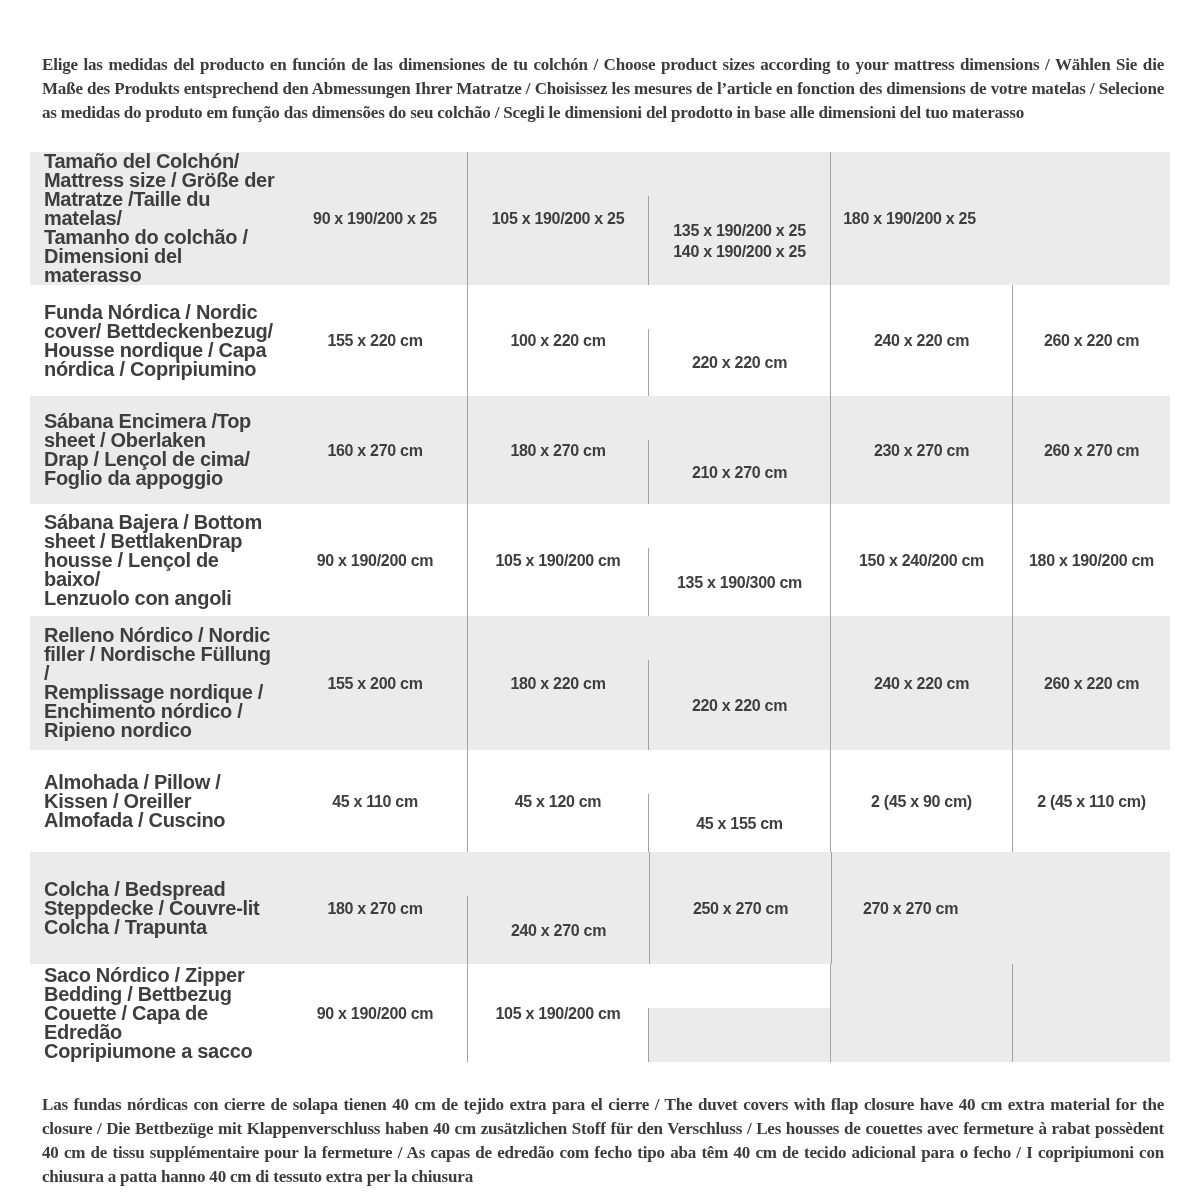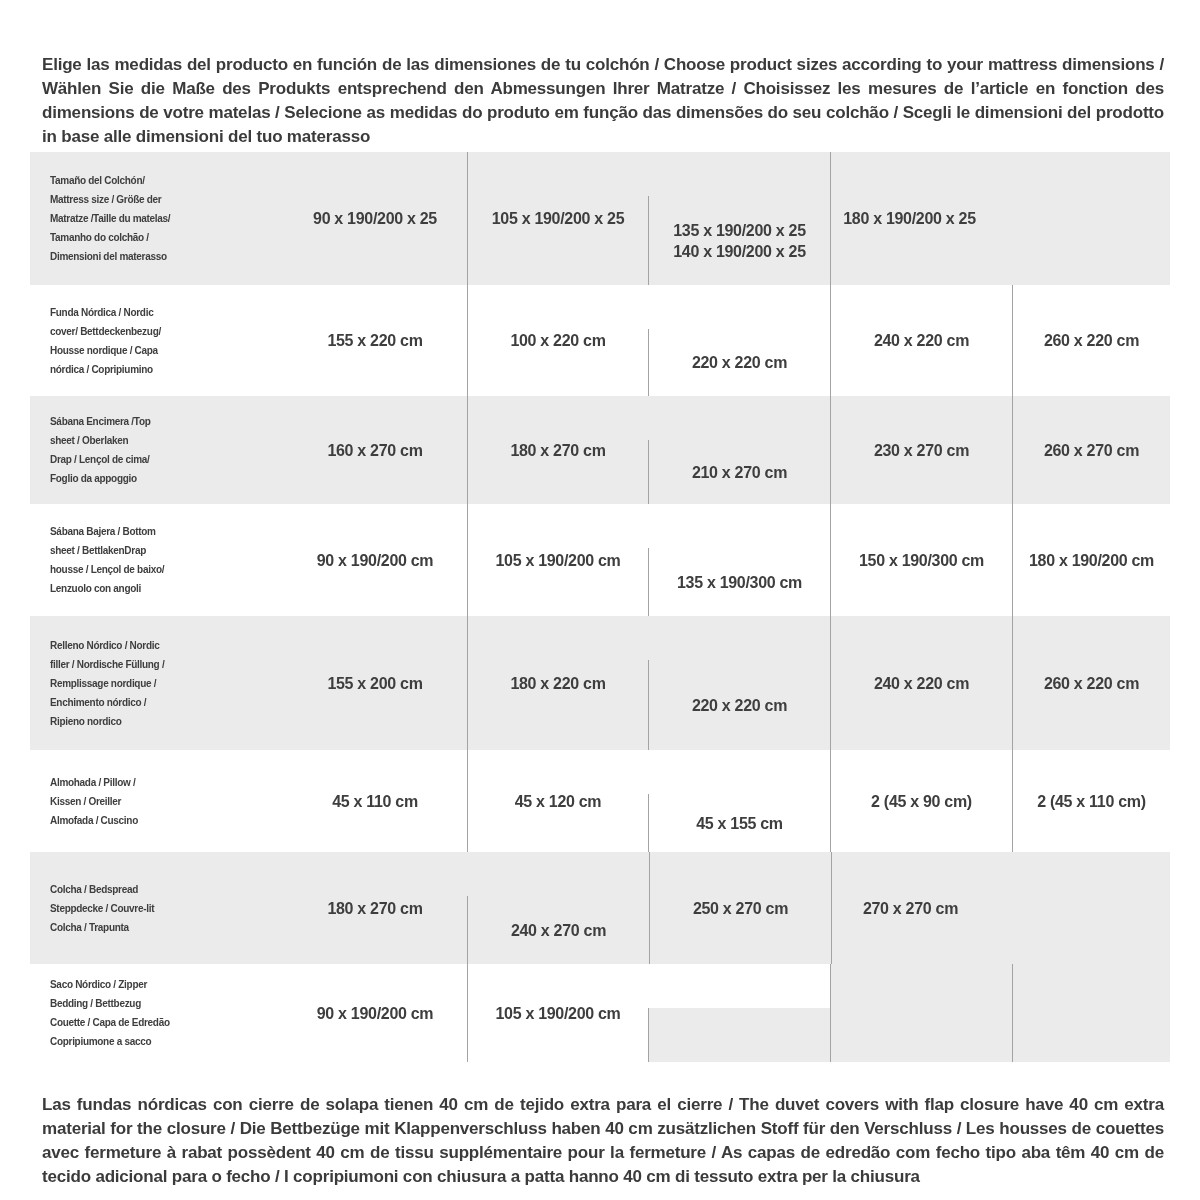--- a/index.html
+++ b/index.html
@@ -20,20 +20,21 @@
   .intro, .footnote {
     position: absolute;
     left: 42px;
     width: 1122px;
     font-size: 17px;
     font-weight: 700;
     line-height: 24px;
     letter-spacing: -0.2px;
     text-align: justify;
     color: #3b3b3b;
+    font-family: Liberation Serif, serif;
   }
   .intro { top: 36px; }
   .footnote { top: 1076px; }
 
   .size-table {
     position: absolute;
     left: 30px;
     top: 152px;
     width: 1140px;
   }
@@ -49,23 +50,23 @@
     font-size: 16px;
     line-height: 21px;
     letter-spacing: -0.3px;
     white-space: pre-line;
     box-sizing: border-box;
     color: #3e3e3e;
   }
   .label-cell {
     justify-content: flex-start;
     text-align: left;
-    padding-left: 20px;
+    padding-left: 14px;
     padding-right: 6px;
-    font-size: 10px;
+    font-size: 20px;
     line-height: 19px;
   }
   .col-label { width: 253px; }
   .col-v0 { width: 184px; }
   .col-v1 { width: 181px; }
   .col-v2 { width: 182px; margin-top: 44px; }
   .col-v3 { width: 182px; }
   .col-v4 { width: 158px; }
   .vline { border-left: 1px solid #a3a3a3; }
 
@@ -129,21 +130,21 @@
     </div>
 
     <div class="trow r2">
       <div class="cell label-cell col-label">Sábana Bajera / Bottom
 sheet / BettlakenDrap
 housse / Lençol de baixo/
 Lenzuolo con angoli</div>
       <div class="cell col-v0">90 x 190/200 cm</div>
       <div class="cell col-v1 vline">105 x 190/200 cm</div>
       <div class="cell col-v2 vline">135 x 190/300 cm</div>
-      <div class="cell col-v3 vline">150 x 190/300 cm</div>
+      <div class="cell col-v3 vline">150 x 240/200 cm</div>
       <div class="cell col-v4 vline">180 x 190/200 cm</div>
     </div>
 
     <div class="trow shade r3">
       <div class="cell label-cell col-label">Relleno Nórdico / Nordic
 filler / Nordische Füllung /
 Remplissage nordique /
 Enchimento nórdico /
 Ripieno nordico</div>
       <div class="cell col-v0">155 x 200 cm</div>

